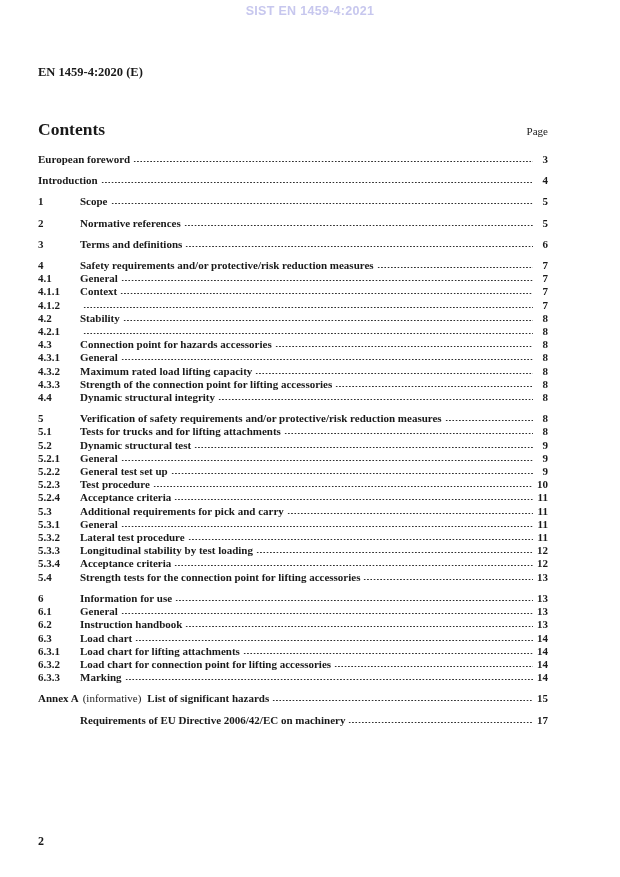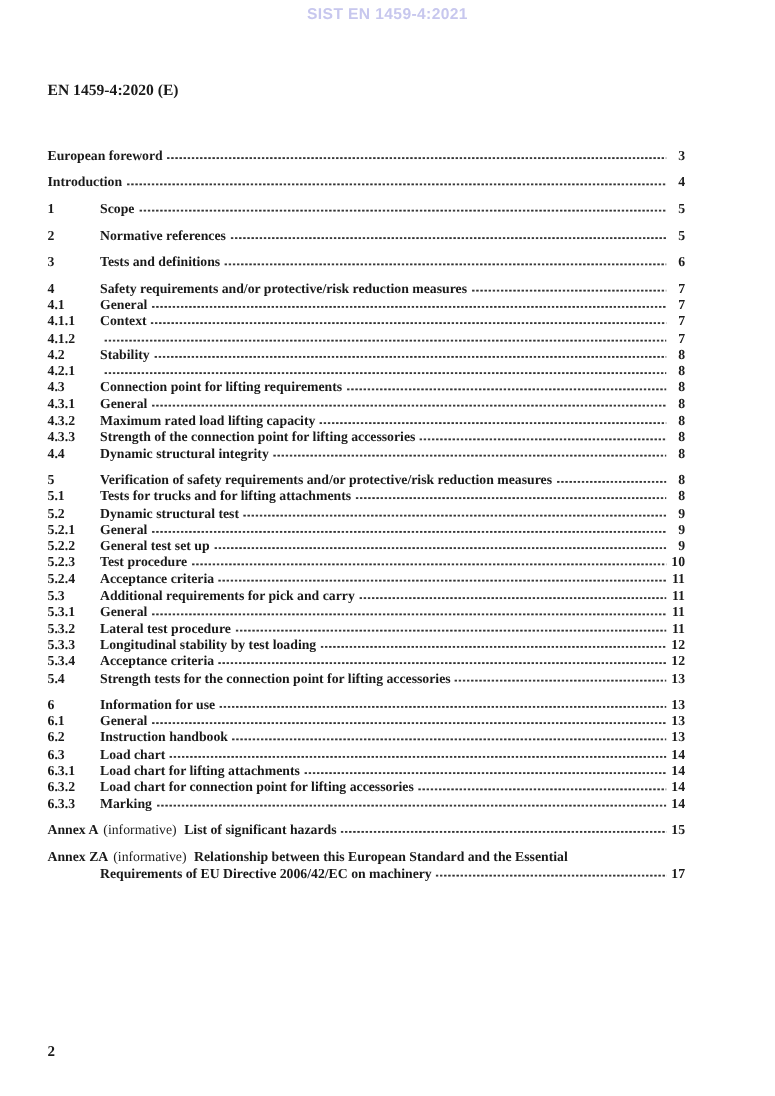--- a/index.html
+++ b/index.html
@@ -45,21 +45,21 @@
     align-items: baseline;
   }
   .contents-title {
     font-weight: bold;
     font-size: 17.5px;
   }
   .page-label {
     font-size: 11px;
     font-weight: normal;
   }
-  .toc-list { }
+  .toc-list { margin-top: 13px; }
   .toc-row { font-size: 11px; font-weight: bold; }
   .toc-row.gap { margin-top: 8px; }
   .toc-line {
     display: flex;
     align-items: baseline;
     line-height: 13.2px;
   }
   .toc-num {
     width: 42px;
     flex-shrink: 0;
@@ -94,20 +94,24 @@
   }
 </style>
 </head>
 <body>
 
 <div class="page">
   <div class="watermark">SIST EN 1459-4:2021</div>
   <div class="docref">EN 1459-4:2020 (E)</div>
 
   <div class="body-col">
+    <div class="contents-head">
+      <span class="contents-title">Contents</span>
+      <span class="page-label">Page</span>
+    </div>
     <div class="toc-list">
         <div class="toc-row">
           <div class="toc-line">
             <span class="toc-title">European foreword</span>
             <span class="dots"></span>
             <span class="toc-page">3</span>
           </div>
         </div>
         <div class="toc-row gap">
           <div class="toc-line">
@@ -128,21 +132,21 @@
           <div class="toc-line">
             <span class="toc-num">2</span>
             <span class="toc-title">Normative references</span>
             <span class="dots"></span>
             <span class="toc-page">5</span>
           </div>
         </div>
         <div class="toc-row gap">
           <div class="toc-line">
             <span class="toc-num">3</span>
-            <span class="toc-title">Tests and definitions</span>
+            <span class="toc-title">Terms and definitions</span>
             <span class="dots"></span>
             <span class="toc-page">6</span>
           </div>
         </div>
         <div class="toc-row gap">
           <div class="toc-line">
             <span class="toc-num">4</span>
             <span class="toc-title">Safety requirements and/or protective/risk reduction measures</span>
             <span class="dots"></span>
             <span class="toc-page">7</span>
@@ -182,21 +186,21 @@
         <div class="toc-row">
           <div class="toc-line">
             <span class="toc-num">4.2.1</span>
             <span class="dots"></span>
             <span class="toc-page">8</span>
           </div>
         </div>
         <div class="toc-row">
           <div class="toc-line">
             <span class="toc-num">4.3</span>
-            <span class="toc-title">Connection point for lifting requirements</span>
+            <span class="toc-title">Connection point for hazards accessories</span>
             <span class="dots"></span>
             <span class="toc-page">8</span>
           </div>
         </div>
         <div class="toc-row">
           <div class="toc-line">
             <span class="toc-num">4.3.1</span>
             <span class="toc-title">General</span>
             <span class="dots"></span>
             <span class="toc-page">8</span>
@@ -387,23 +391,20 @@
           </div>
         </div>
         <div class="toc-row gap">
           <div class="toc-line">
             <span class="toc-title"><span class="annex-label">Annex A</span><span class="annex-qualifier">(informative)</span><span class="annex-title">List of significant hazards</span></span>
             <span class="dots"></span>
             <span class="toc-page">15</span>
           </div>
         </div>
         <div class="toc-row gap">
-          <div class="toc-line">
-            <span class="toc-title"><span class="annex-label">Annex ZA</span><span class="annex-qualifier">(informative)</span><span class="annex-title">Relationship between this European Standard and the Essential</span></span>
-          </div>
           <div class="toc-line toc-line2">
             <span class="toc-title">Requirements of EU Directive 2006/42/EC on machinery</span>
             <span class="dots"></span>
             <span class="toc-page">17</span>
           </div>
         </div>
       </div>
   </div>
 
   <div class="footer-pagenum">2</div>

